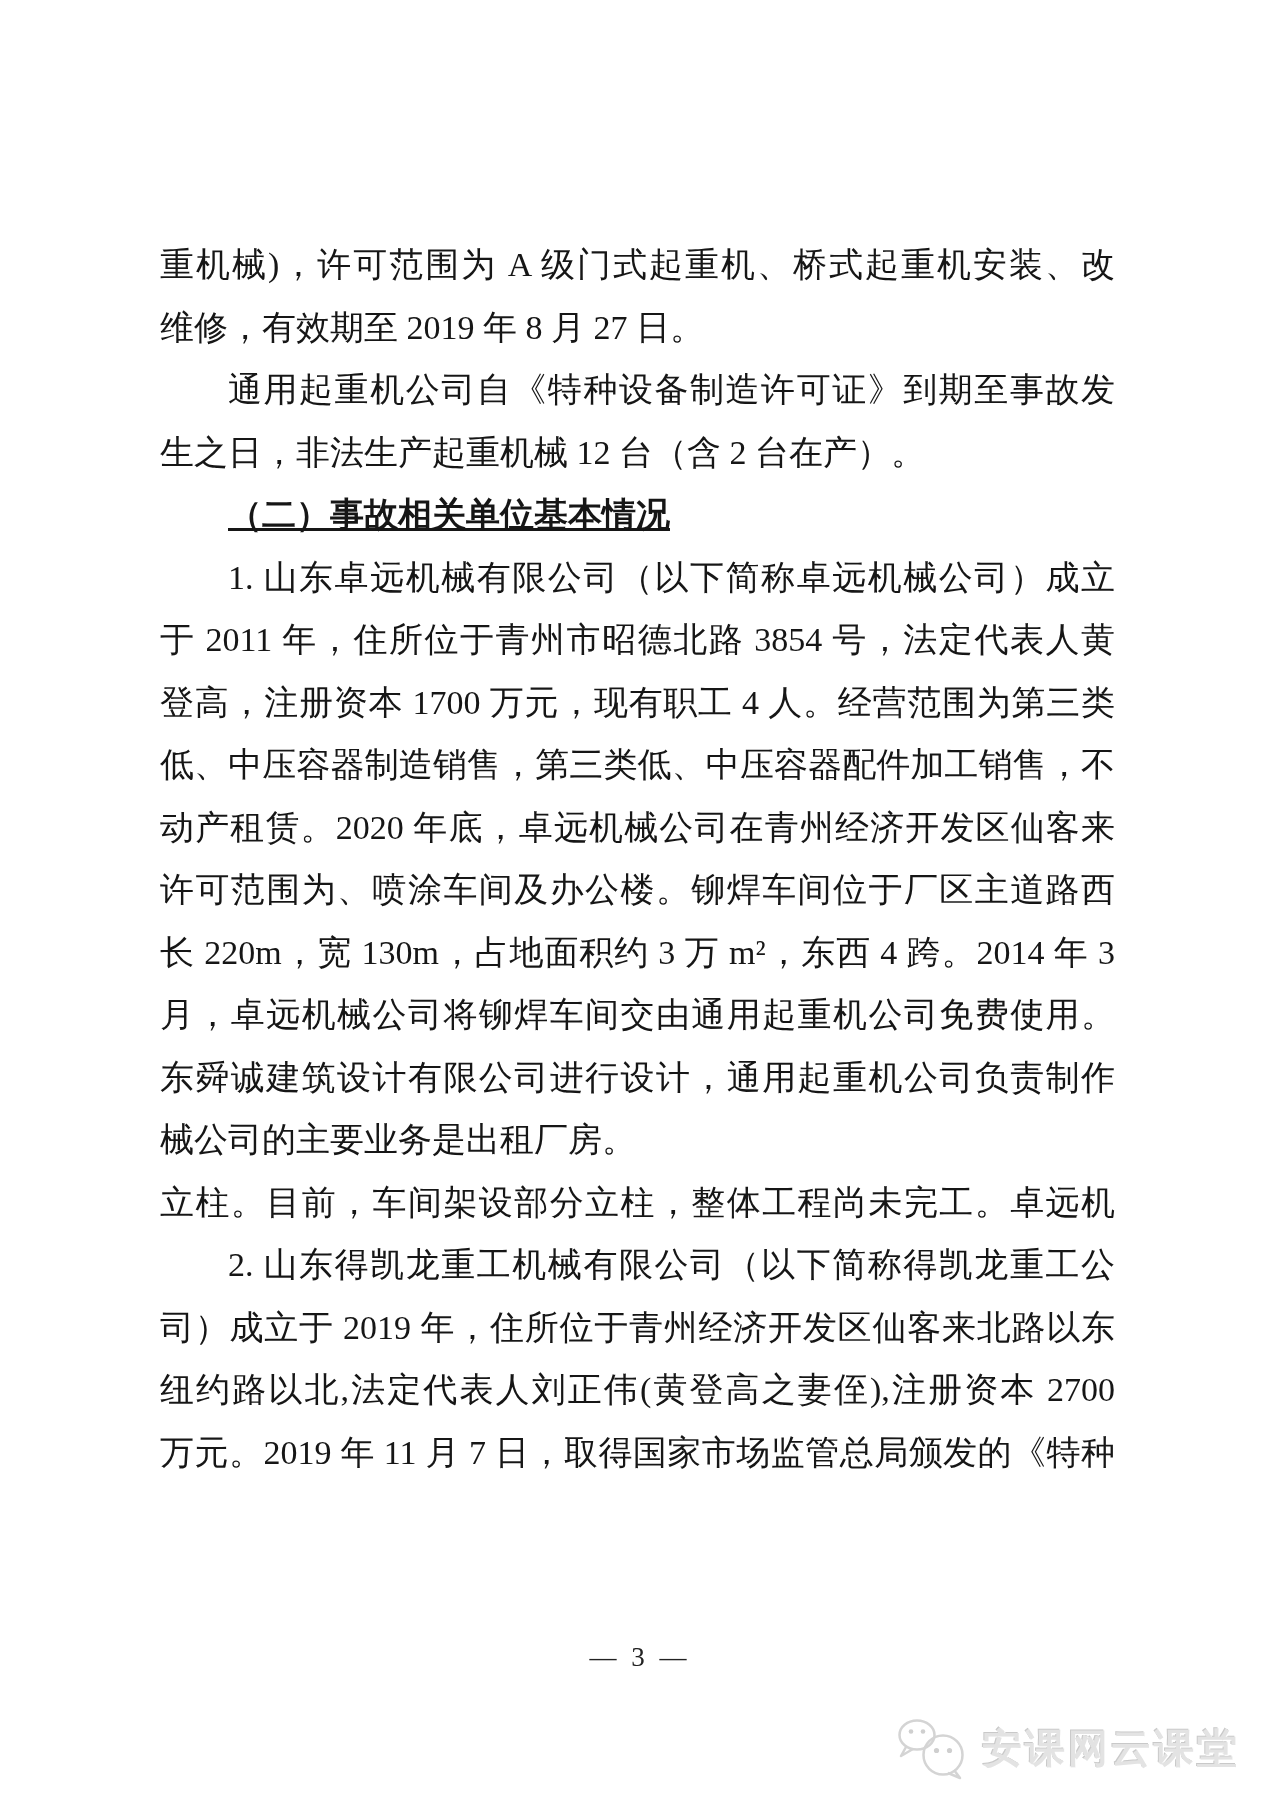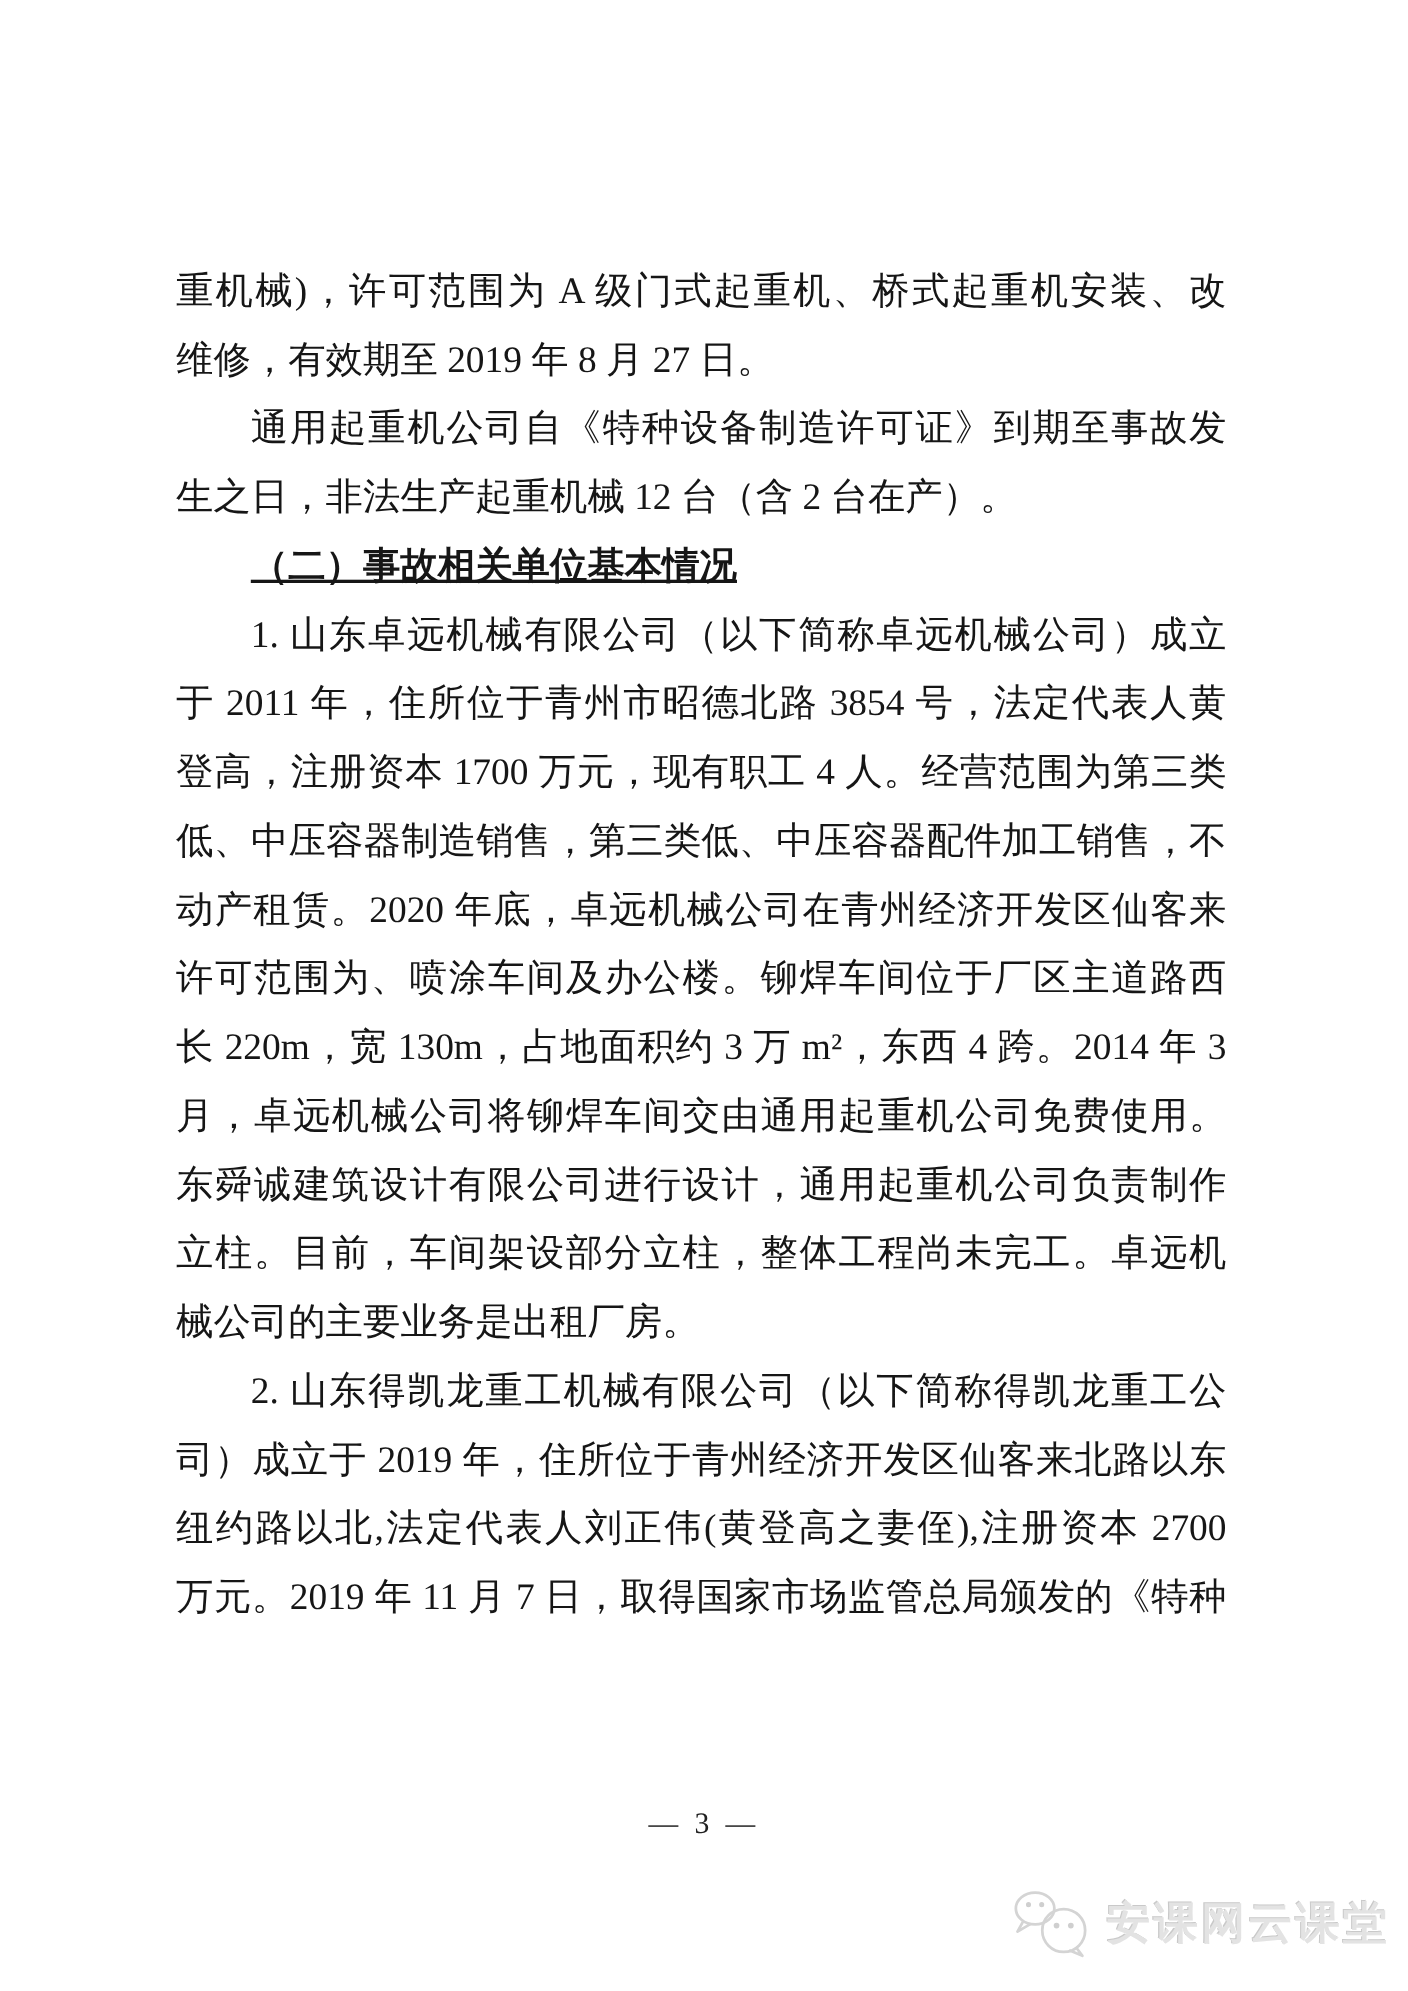--- a/index.html
+++ b/index.html
@@ -46,21 +46,21 @@
     left: 0;
     top: 1642px;
     width: 100%;
     text-align: center;
     font-size: 27px;
     letter-spacing: 4px;
     color: #222222;
   }
   .watermark {
     position: absolute;
-    right: 16px;
+    right: 40px;
     top: 1716px;
     display: flex;
     align-items: center;
     gap: 12px;
   }
   .watermark-label {
     font-family: "Liberation Sans", "DejaVu Sans", sans-serif;
     font-size: 40px;
     font-weight: 700;
     letter-spacing: 3px;
@@ -84,22 +84,22 @@
       <div class="line indent heading">（二）事故相关单位基本情况</div>
       <div class="line indent full">1. 山东卓远机械有限公司（以下简称卓远机械公司）成立</div>
       <div class="line full">于 2011 年，住所位于青州市昭德北路 3854 号，法定代表人黄</div>
       <div class="line full">登高，注册资本 1700 万元，现有职工 4 人。经营范围为第三类</div>
       <div class="line full">低、中压容器制造销售，第三类低、中压容器配件加工销售，不</div>
       <div class="line full">动产租赁。2020 年底，卓远机械公司在青州经济开发区仙客来</div>
       <div class="line full">许可范围为、喷涂车间及办公楼。铆焊车间位于厂区主道路西侧，</div>
       <div class="line full">长 220m，宽 130m，占地面积约 3 万 m²，东西 4 跨。2014 年 3</div>
       <div class="line full">月，卓远机械公司将铆焊车间交由通用起重机公司免费使用。</div>
       <div class="line full">东舜诚建筑设计有限公司进行设计，通用起重机公司负责制作</div>
+      <div class="line">械公司的主要业务是出租厂房。</div>
       <div class="line full">立柱。目前，车间架设部分立柱，整体工程尚未完工。卓远机</div>
-      <div class="line">械公司的主要业务是出租厂房。</div>
       <div class="line indent full">2. 山东得凯龙重工机械有限公司（以下简称得凯龙重工公</div>
       <div class="line full">司）成立于 2019 年，住所位于青州经济开发区仙客来北路以东</div>
       <div class="line full">纽约路以北,法定代表人刘正伟(黄登高之妻侄),注册资本 2700</div>
       <div class="line full">万元。2019 年 11 月 7 日，取得国家市场监管总局颁发的《特种</div>
     </div>
 
   <div class="footer">— 3 —</div>
 
   <div class="watermark">
     <svg class="wechat-icon" width="76" height="64" viewBox="0 0 76 64" xmlns="http://www.w3.org/2000/svg">

